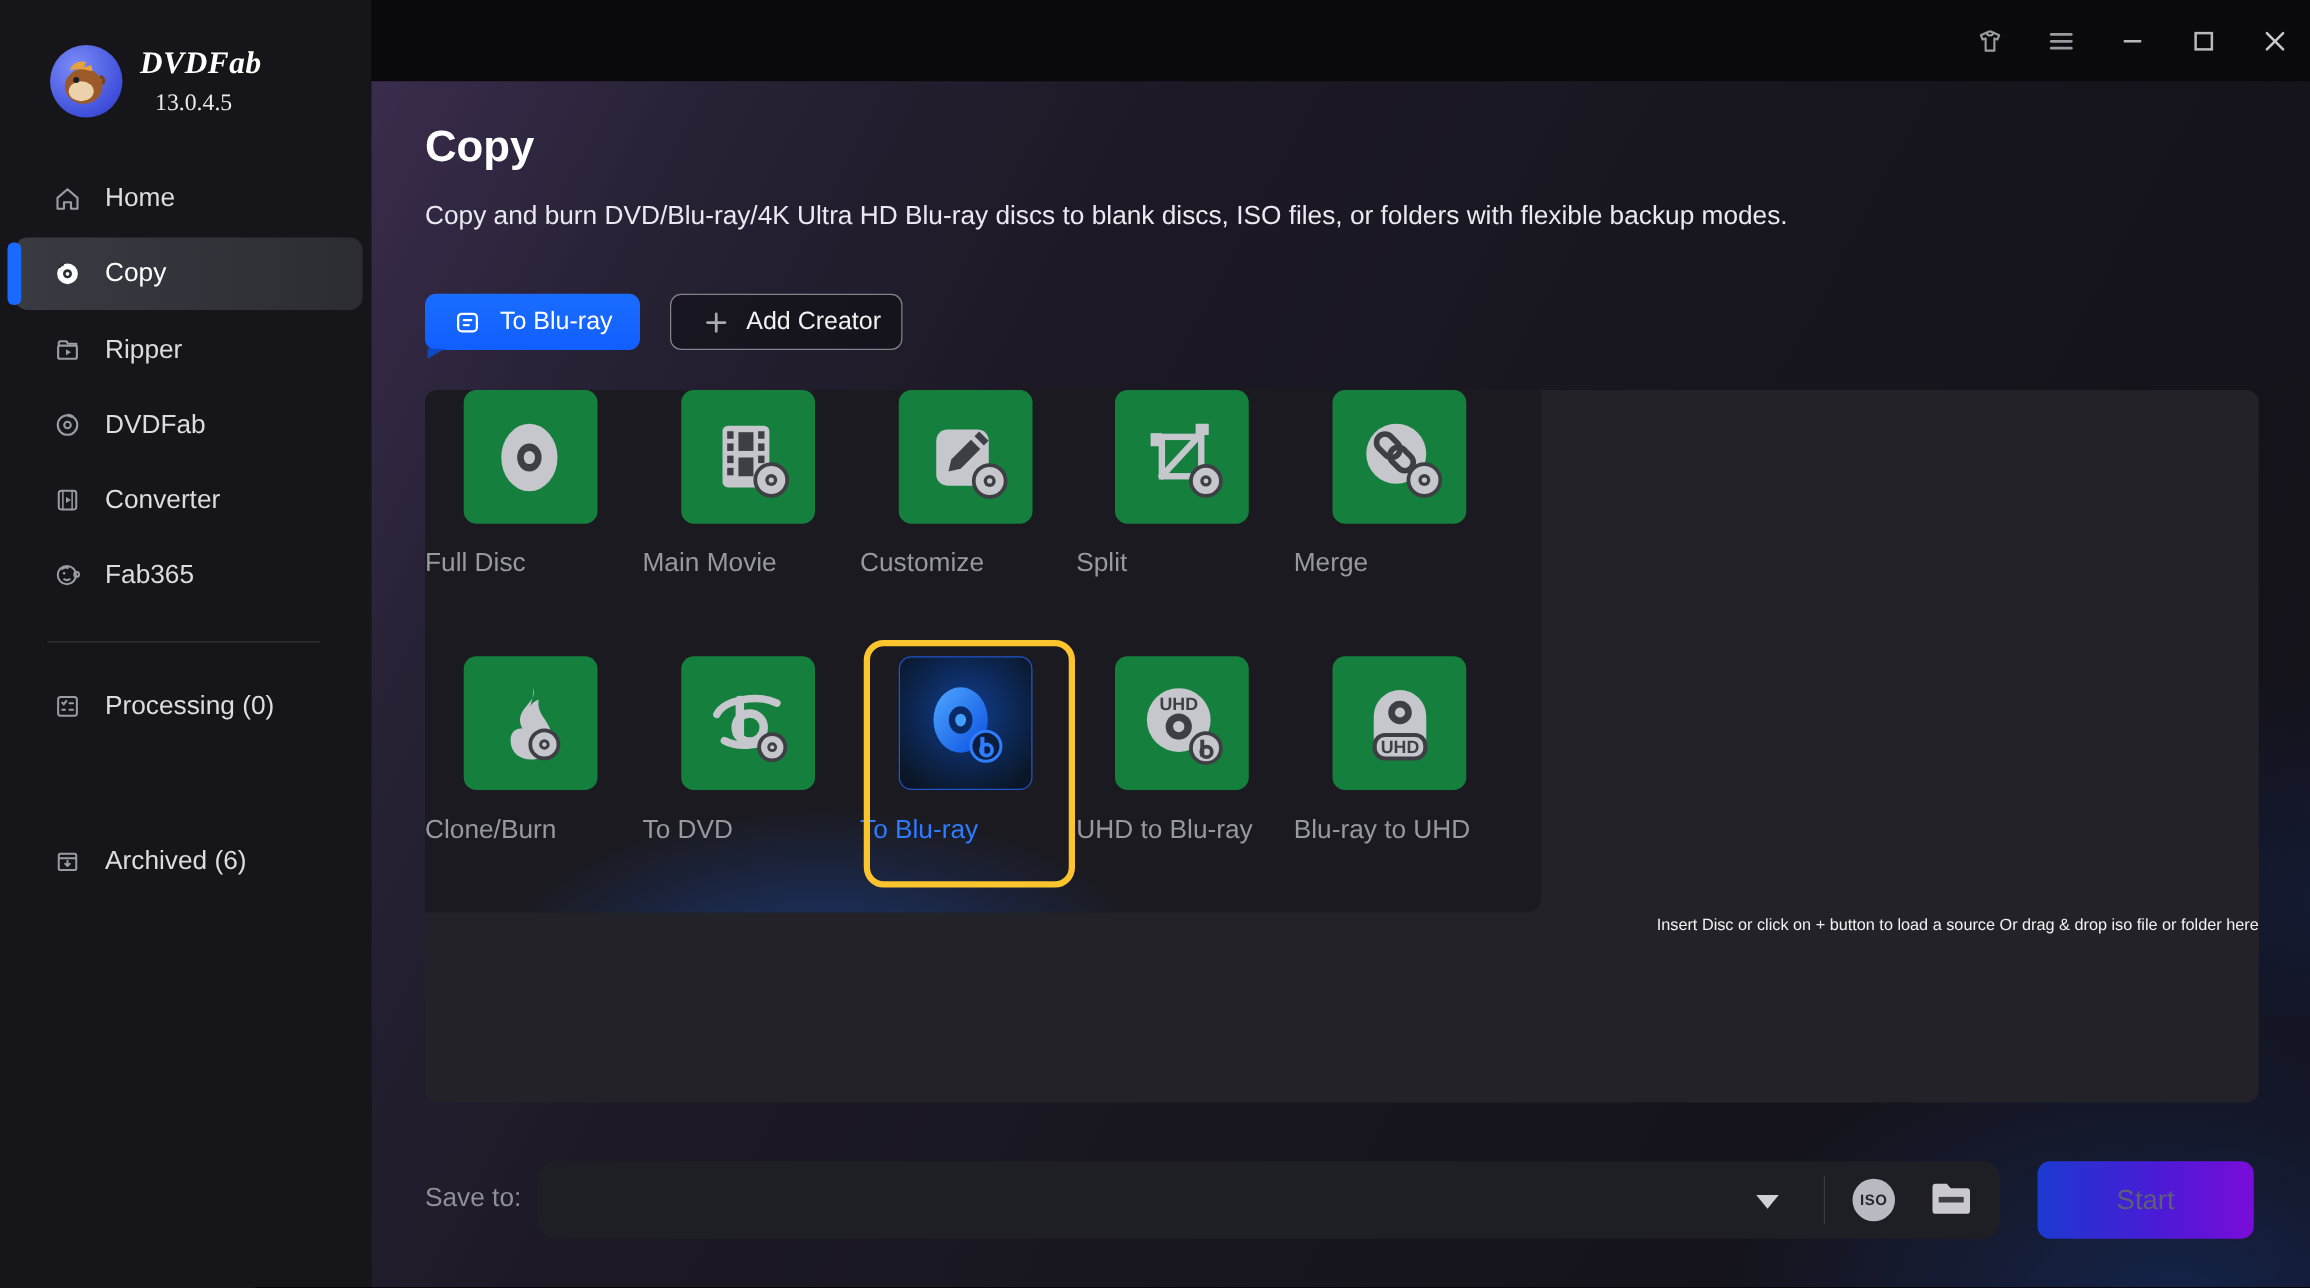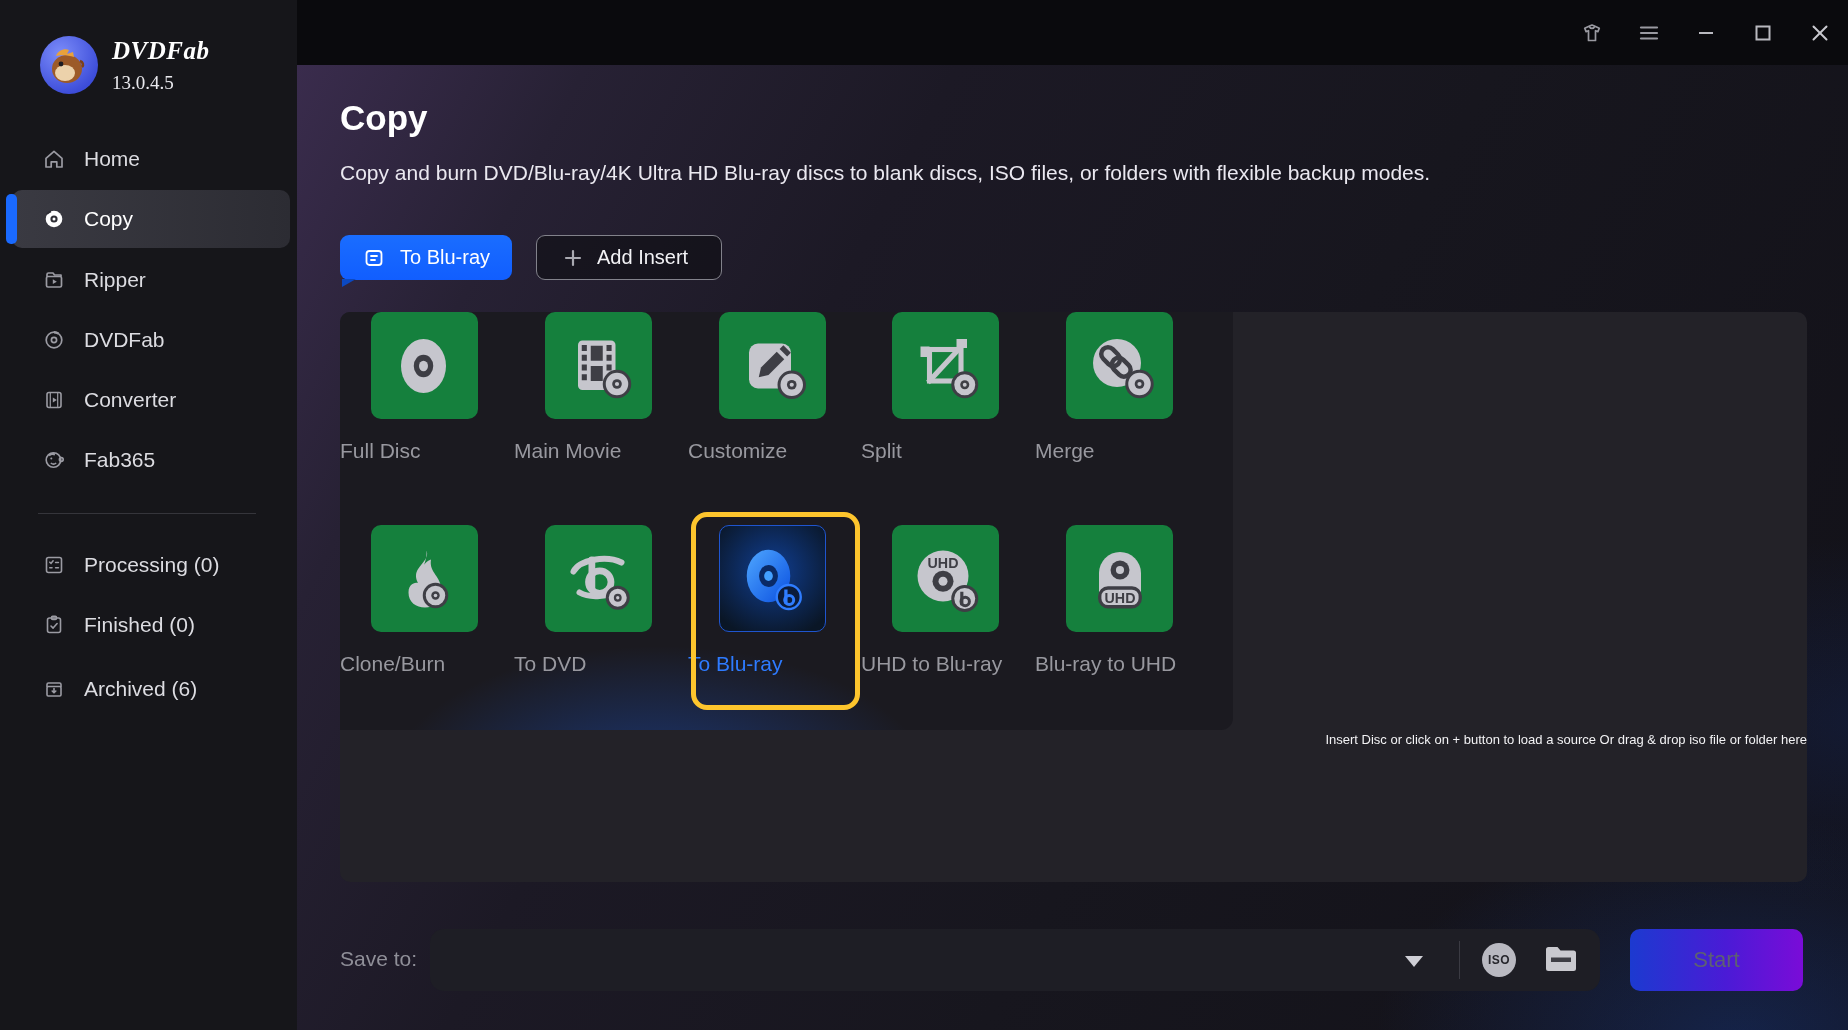--- a/index.html
+++ b/index.html
@@ -12,21 +12,21 @@
   .win-controls { position:absolute; right:14px; top:0; height:65px; display:flex; align-items:center; gap:29px; }
   .win-btn { width:28px; height:28px; display:flex; align-items:center; justify-content:center; cursor:pointer; }
   .win-btn svg { display:block; }
 
   
   .sidebar { position:absolute; left:0; top:0; width:297px; height:1030px; background:#16161a; z-index:5; }
   .brand { position:absolute; left:40px; top:36px; display:flex; align-items:flex-start; }
   .logo-circle { width:58px; height:58px; border-radius:50%; background:radial-gradient(circle at 35% 30%, #7b8cf9, #3c4cd9 75%); position:relative; overflow:hidden; flex:0 0 auto; }
   .brand-text { margin-left:14px;font-family:Liberation Serif, serif; }
   .brand-name { color:#fff; font-size:25px; font-weight:bold; font-style:italic; letter-spacing:.5px; line-height:30px; }
-  .brand-ver { color:#e9e9ee; font-size:19px; margin-top:6px; }
+  .brand-ver { color:#e9e9ee; font-size:19px; margin-top:6px;margin-left:12px; }
   .nav-item { position:absolute; left:0; width:297px; height:52px; display:flex; align-items:center; cursor:pointer;padding-left:28px; }
   .nav-item .nico { position:absolute; left:42px; width:24px; height:24px; }
   .nav-item .nlabel { position:absolute; left:84px; font-size:21px; color:#dcdce1; }
   .nav-item.active .nlabel { color:#ffffff; }
   .nav-active-bg { position:absolute; left:12px; top:190px; width:278px; height:58px; background:linear-gradient(90deg,#3a3a42,#2c2c33); border-radius:10px; }
   .nav-accent { position:absolute; left:6px; top:194px; width:11px; height:50px; background:#1a6aff; border-radius:5px; }
   .side-divider { position:absolute; left:38px; top:513px; width:218px; height:1px; background:#35353b; }
 
   
   .main { position:absolute; left:297px; top:65px; width:1551px; height:965px;
@@ -190,28 +190,20 @@
     <div class="nav-item" style="top:539px">
       <svg class="nico" viewBox="0 0 24 24" fill="none" stroke="#9b9ba3" stroke-width="1.6" stroke-linecap="round">
           <rect x="4.5" y="4.5" width="15" height="15" rx="2"></rect>
           <path d="M7.8 9.2l1.2 1.2 2.1-2.6"></path>
           <line x1="13.6" y1="9.5" x2="16.4" y2="9.5"></line>
           <line x1="7.8" y1="14.7" x2="10" y2="14.7"></line>
           <line x1="13.6" y1="14.7" x2="16.4" y2="14.7"></line>
         </svg>
       <span class="nlabel">Processing (0)</span>
     </div>
-    <div class="nav-item" style="top:599px">
-      <svg class="nico" viewBox="0 0 24 24" fill="none" stroke="#9b9ba3" stroke-width="1.6" stroke-linecap="round" stroke-linejoin="round">
-          <rect x="5.5" y="5" width="13" height="14.5" rx="2"></rect>
-          <rect x="9.5" y="3.4" width="5" height="3" rx="1.2"></rect>
-          <path d="M9 13l2.1 2.1 4-4.6"></path>
-        </svg>
-      <span class="nlabel">Finished (0)</span>
-    </div>
     <div class="nav-item" style="top:663px">
       <svg class="nico" viewBox="0 0 24 24" fill="none" stroke="#9b9ba3" stroke-width="1.6" stroke-linecap="round" stroke-linejoin="round">
           <path d="M5 9.5V7.5A1.5 1.5 0 0 1 6.5 6h11A1.5 1.5 0 0 1 19 7.5v2"></path>
           <rect x="5" y="9.5" width="14" height="9.5" rx="1.2"></rect>
           <path d="M12 11.6v4M10.2 14l1.8 1.8 1.8-1.8"></path>
         </svg>
       <span class="nlabel">Archived (6)</span>
     </div>
   </div>
 
@@ -225,21 +217,21 @@
           <line x1="9" y1="10" x2="15" y2="10"></line>
           <line x1="9" y1="14" x2="13" y2="14"></line>
         </svg>
       <span class="tlabel">To Blu-ray</span>
     </div>
     <div class="tab tab-ghost">
       <svg class="tico" width="20" height="20" viewBox="0 0 20 20" stroke="#a9a9b1" stroke-width="2.2" stroke-linecap="round">
           <line x1="10" y1="3" x2="10" y2="17"></line>
           <line x1="3" y1="10" x2="17" y2="10"></line>
         </svg>
-      <span class="tlabel">Add Insert</span>
+      <span class="tlabel">Add Creator</span>
     </div>
 
     <div class="panel">
       <div class="palette"></div>
       <div class="select-box"></div>
 
       <div class="mode" style="left:31px;top:0">
         <div class="tile">
           <svg viewBox="0 0 48 48">
               <ellipse cx="23" cy="24" rx="15" ry="18" fill="#c6c6cd"></ellipse>

